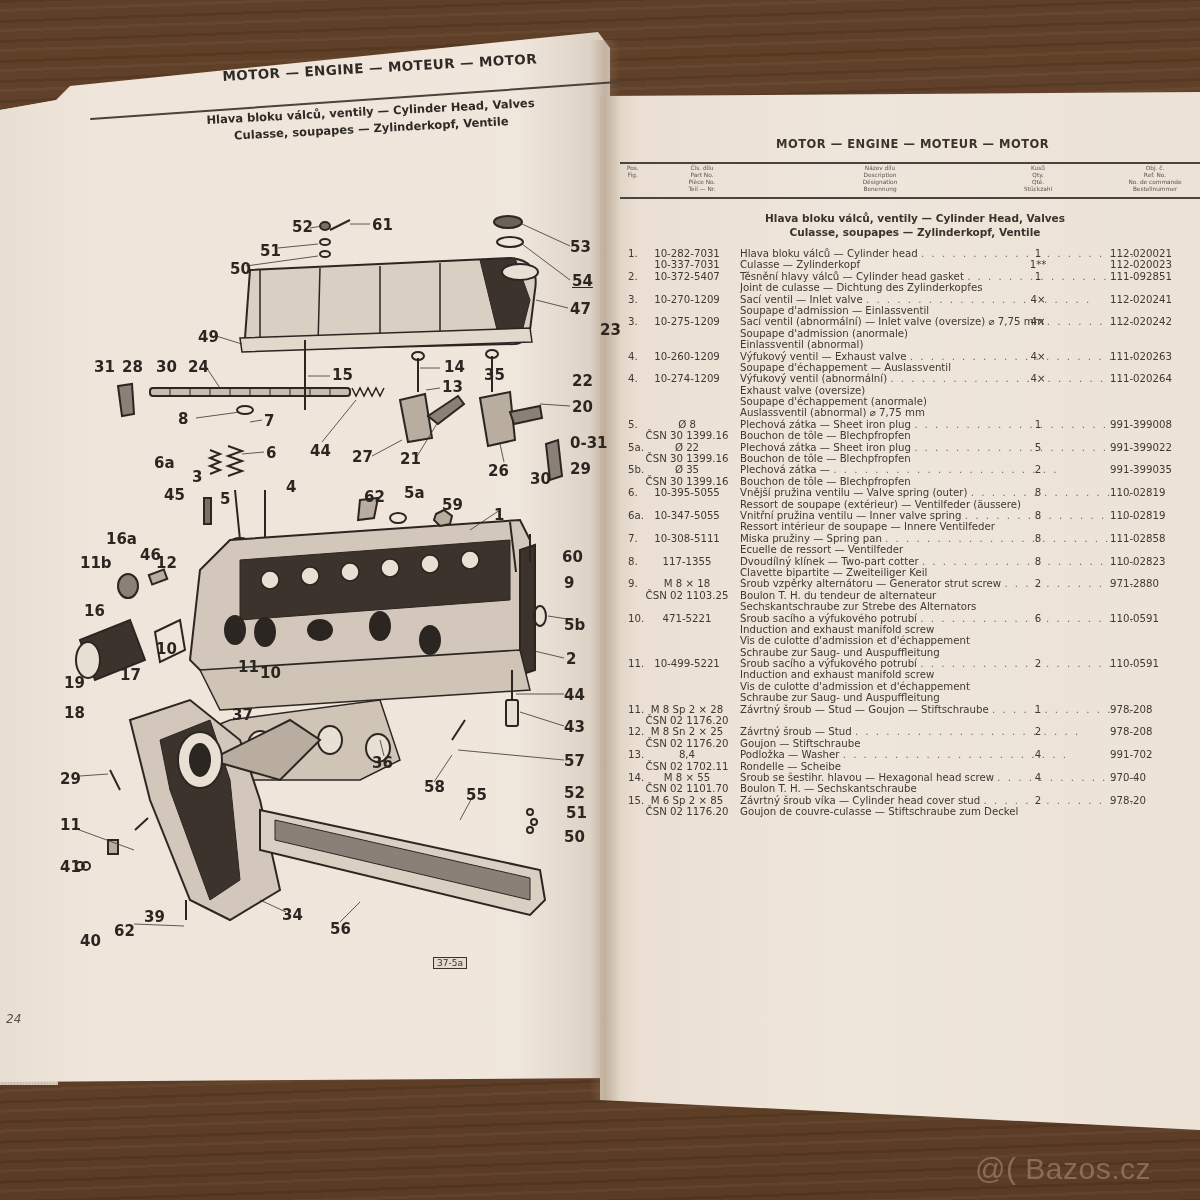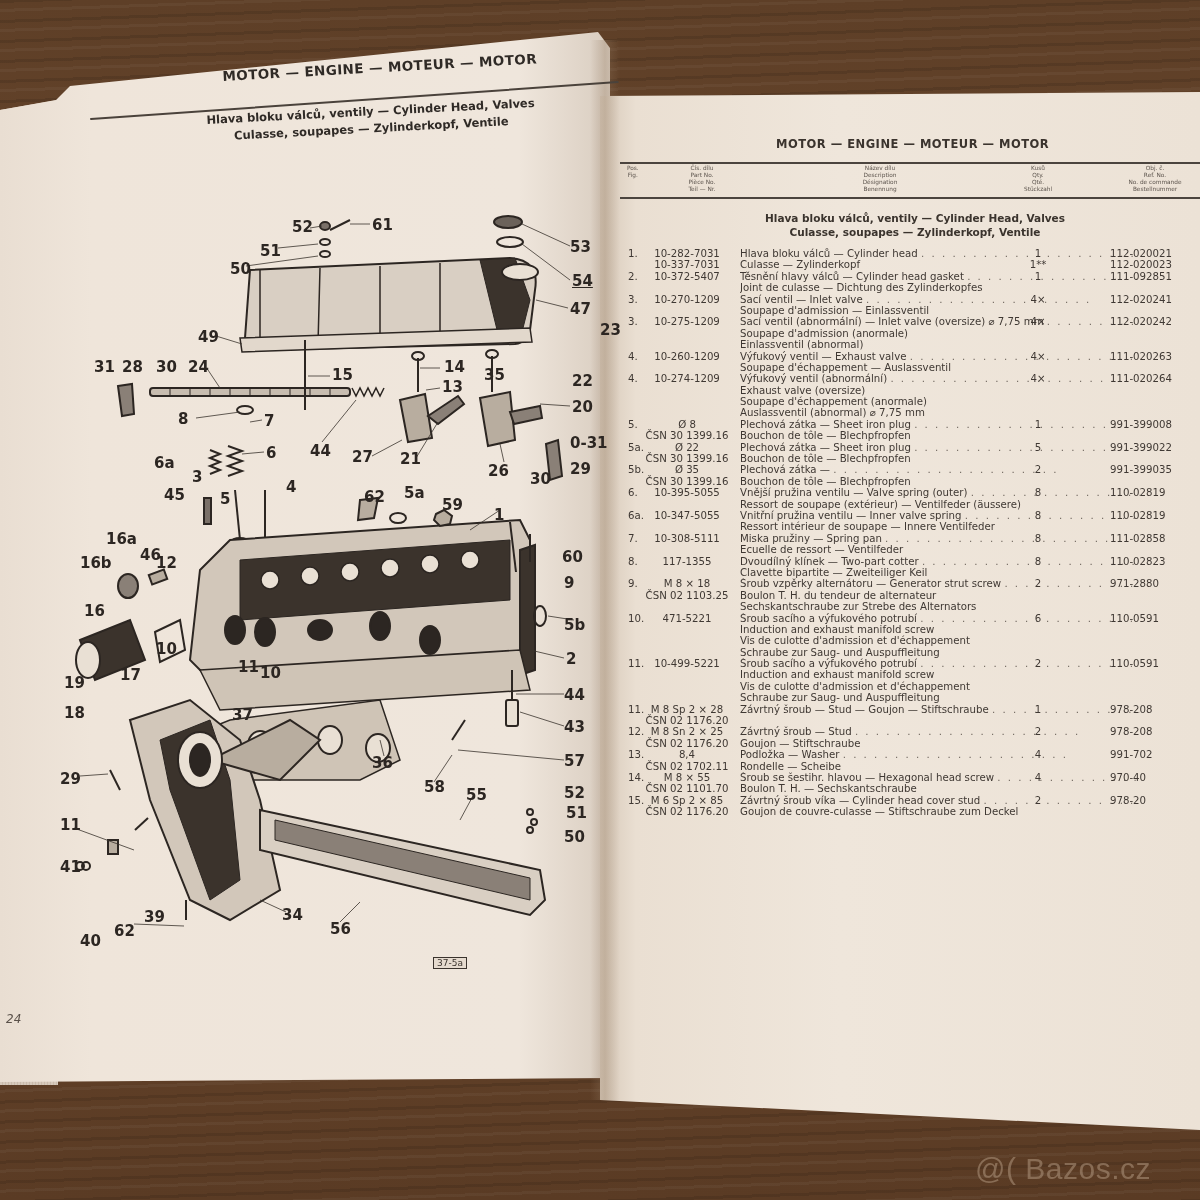--- a/index.html
+++ b/index.html
@@ -256,21 +256,21 @@
         <span class="callout" style="left: 104px; top: 288px;">45</span>
         <span class="callout" style="left: 160px; top: 292px;">5</span>
         <span class="callout" style="left: 304px; top: 290px;">62</span>
         <span class="callout" style="left: 344px; top: 286px;">5a</span>
         <span class="callout" style="left: 382px; top: 298px;">59</span>
         <span class="callout" style="left: 434px; top: 308px;">1</span>
         <span class="callout" style="left: 80px; top: 316px; margin-top: 32px;">46</span>
         <span class="callout" style="left: 46px; top: 332px;">16a</span>
         <span class="callout" style="left: 502px; top: 350px;">60</span>
         <span class="callout" style="left: 96px; top: 356px;">12</span>
-        <span class="callout" style="left: 20px; top: 356px;">16b</span>
+        <span class="callout" style="left: 20px; top: 356px;">11b</span>
         <span class="callout" style="left: 504px; top: 376px;">9</span>
         <span class="callout" style="left: 8px; top: 404px; margin-left: 16px;">16</span>
         <span class="callout" style="left: 504px; top: 418px;">5b</span>
         <span class="callout" style="left: 96px; top: 442px;">10</span>
         <span class="callout" style="left: 60px; top: 468px;">17</span>
         <span class="callout" style="left: 178px; top: 460px;">11</span>
         <span class="callout" style="left: 200px; top: 466px;">10</span>
         <span class="callout" style="left: 506px; top: 452px;">2</span>
         <span class="callout" style="left: 4px; top: 476px;">19</span>
         <span class="callout" style="left: 504px; top: 488px;">44</span>

